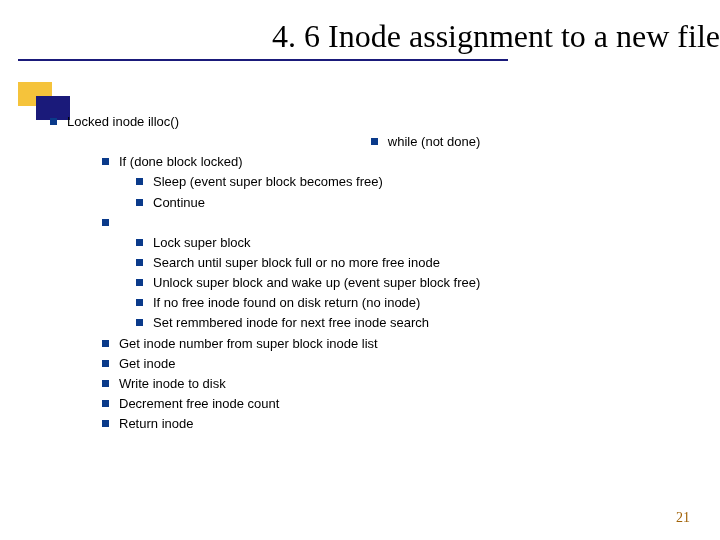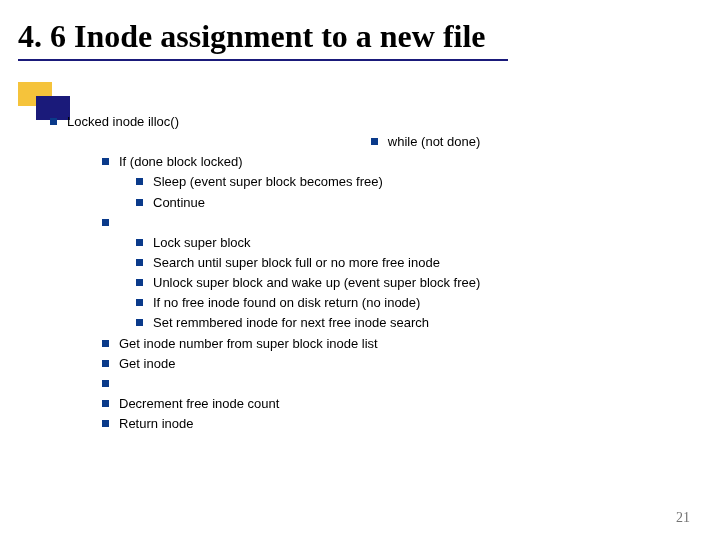--- a/index.html
+++ b/index.html
@@ -7,23 +7,24 @@
     width: 720px;
     height: 540px;
     background: #ffffff;
     font-family: Verdana, Geneva, sans-serif;
     position: relative;
     overflow: hidden;
   }
   .title {
     font-family: "Times New Roman", Times, serif;
     font-size: 32px;
-    font-weight: bold;
+    font-weight: normal;
     color: #000;
     padding: 18px 0 4px 18px;
+    text-align: right;
   }
   .title-underline {
     height: 2px;
     background: #1a1a7a;
     margin: 0 18px 0 18px;
     width: 490px;
   }
   .accent-box {
     position: absolute;
     left: 18px;
@@ -67,21 +68,21 @@
   }
   .ind1 { padding-left: 26px; text-align: right; }
   .ind2 { padding-left: 52px; }
   .ind3 { padding-left: 86px; }
   .page-num {
     position: absolute;
     right: 30px;
     bottom: 14px;
     font-family: "Times New Roman", Times, serif;
     font-size: 14px;
-    color: #737373;
+    color: #a16207;
   }
 </style>
 </head>
 <body>
 
 <div class="title">4. 6 Inode assignment to a new file</div>
 <div class="title-underline"></div>
 
 <div class="accent-box">
   <div class="accent-yellow"></div>
@@ -95,18 +96,18 @@
   <div class="row ind3"><span class="bullet"></span><span>Sleep (event super block becomes free)</span></div>
   <div class="row ind3"><span class="bullet"></span><span>Continue</span></div>
   <div class="row ind2"><span class="bullet"></span></div>
   <div class="row ind3"><span class="bullet"></span><span>Lock super block</span></div>
   <div class="row ind3"><span class="bullet"></span><span>Search until super block full or no more free inode</span></div>
   <div class="row ind3"><span class="bullet"></span><span>Unlock super block and wake up (event super block free)</span></div>
   <div class="row ind3"><span class="bullet"></span><span>If no free inode found on disk return (no inode)</span></div>
   <div class="row ind3"><span class="bullet"></span><span>Set remmbered inode for next free inode search</span></div>
   <div class="row ind2"><span class="bullet"></span><span>Get inode number from super block inode list</span></div>
   <div class="row ind2"><span class="bullet"></span><span>Get inode</span></div>
-  <div class="row ind2"><span class="bullet"></span></div>
+  <div class="row ind2"><span class="bullet"></span><span>Write inode to disk</span></div>
   <div class="row ind2"><span class="bullet"></span><span>Decrement free inode count</span></div>
   <div class="row ind2"><span class="bullet"></span><span>Return inode</span></div>
 </div>
 
 <div class="page-num">21</div>
 
 </body></html>

